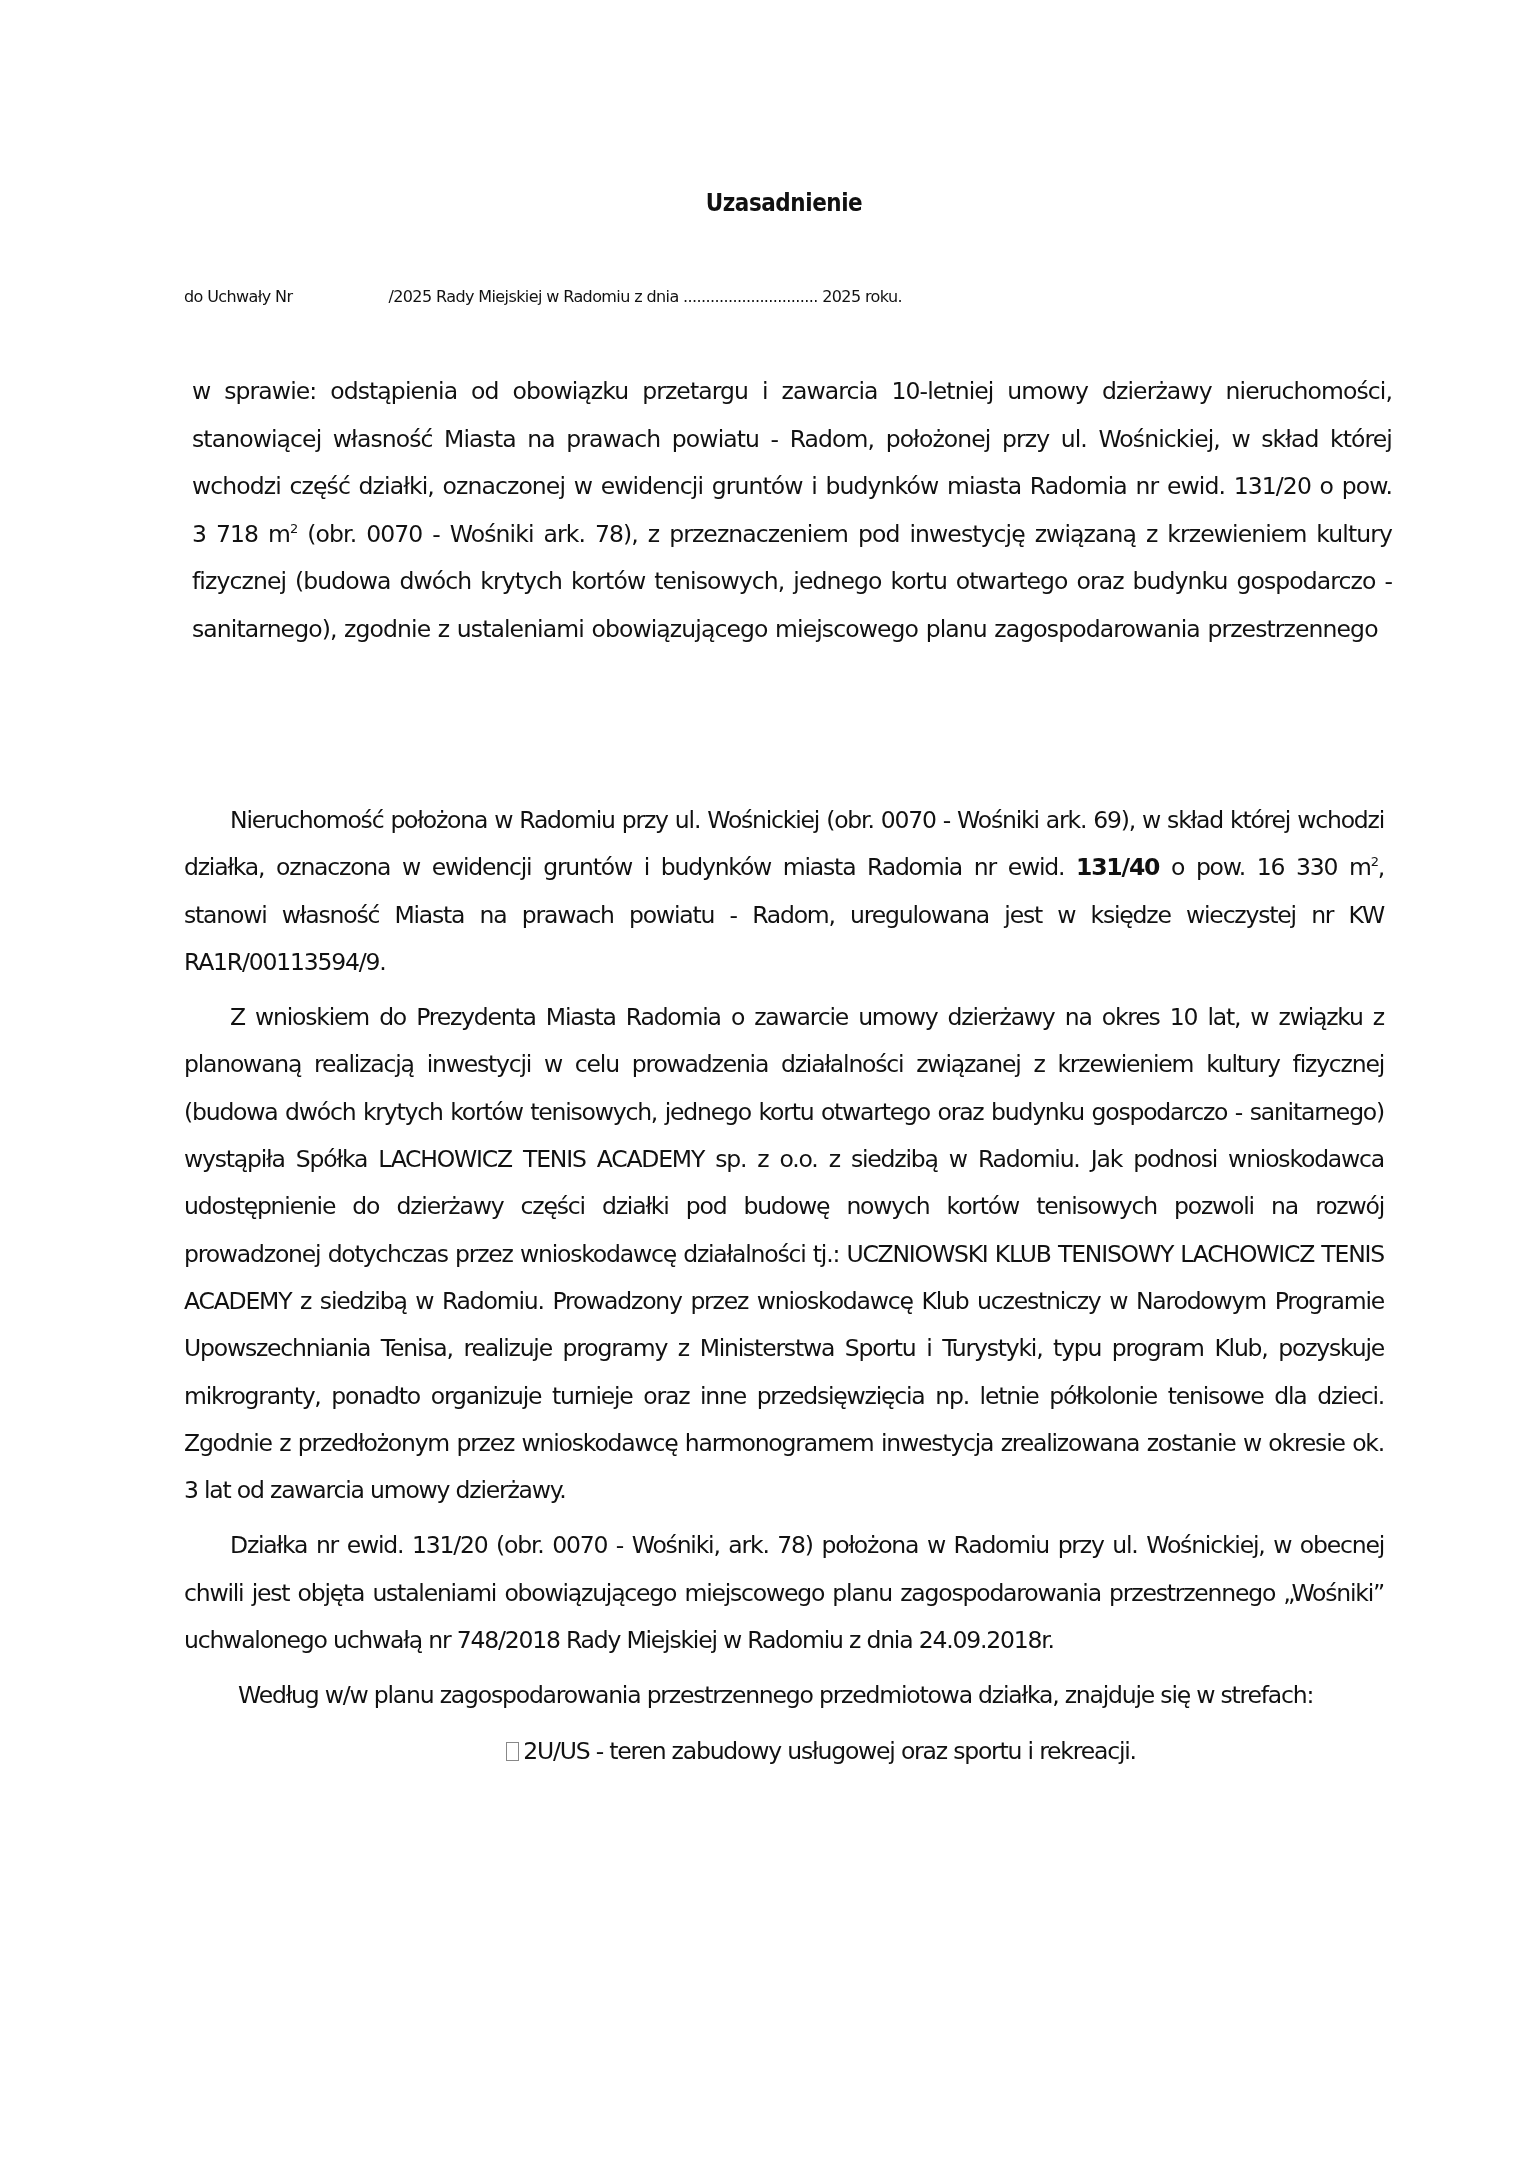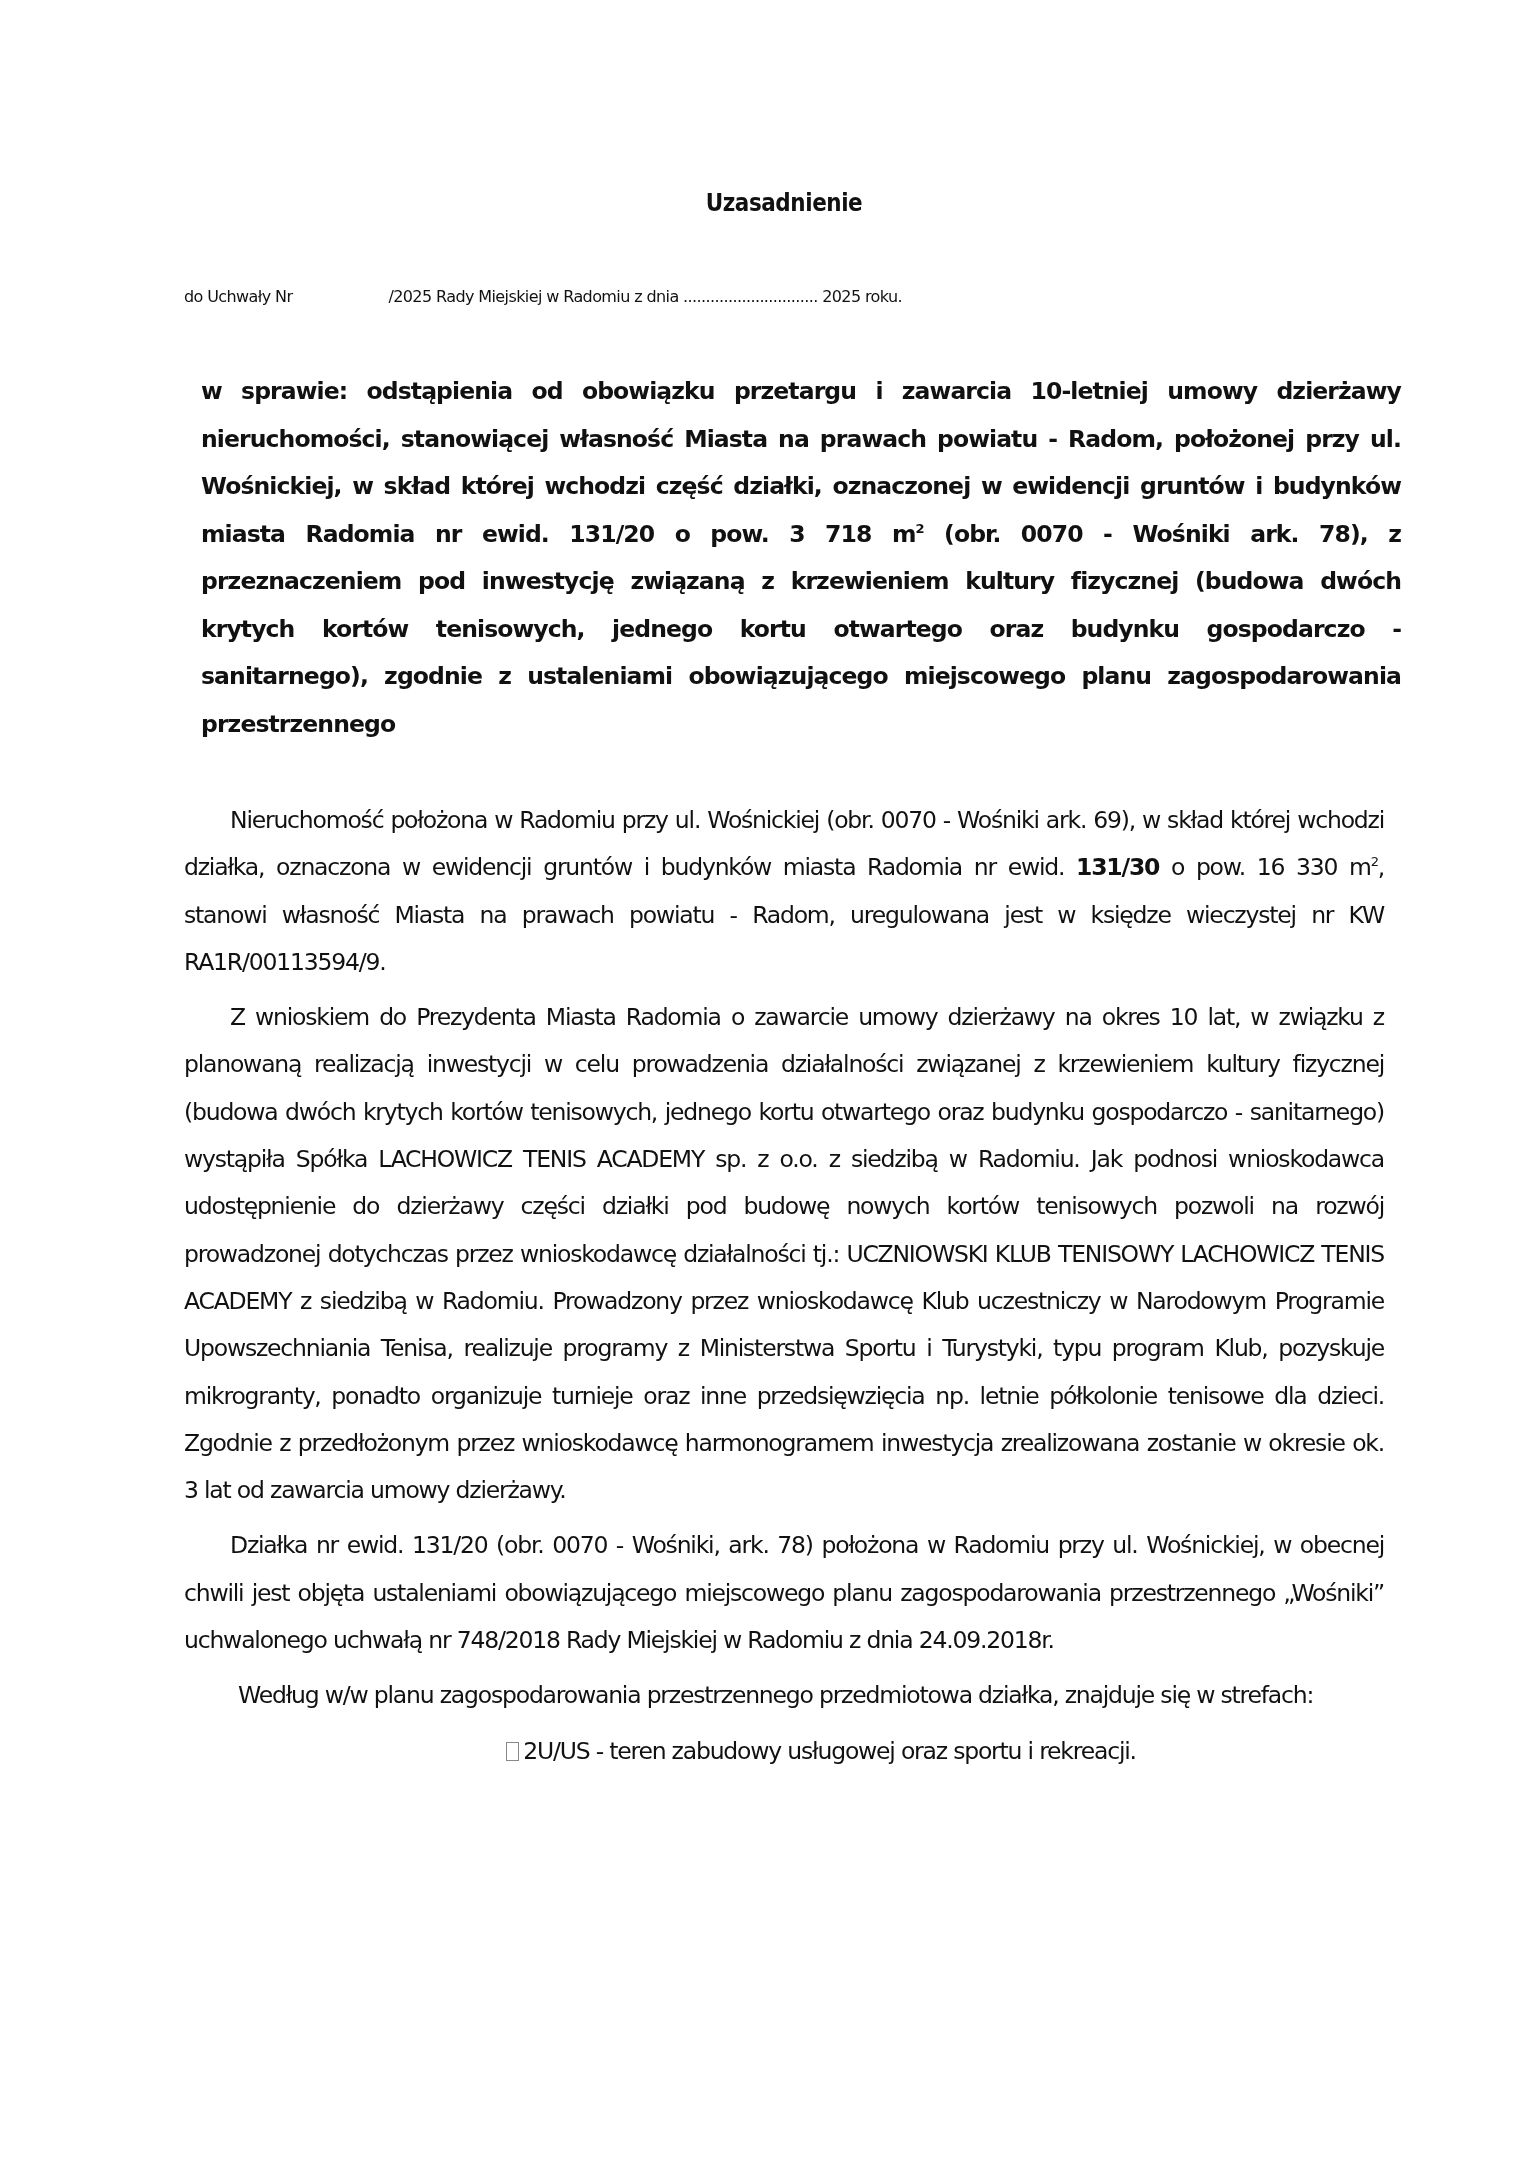--- a/index.html
+++ b/index.html
@@ -41,23 +41,23 @@
       width: 1200px;
       font-size: 16px;
       line-height: 34px;
       white-space: nowrap;
       letter-spacing: -0.6px;
     }
     .subtitle .gap { display: inline-block; width: 96px; }
     .subject {
       position: absolute;
       top: 368px;
-      left: 17px;
+      left: 8px;
       width: 1200px;
-      font-weight: bold;
+      font-weight: normal;
       font-size: 23.5px;
       line-height: 47.5px;
       text-align: justify;
       letter-spacing: -0.9px;
       word-spacing: 1px;
     }
     .body {
       position: absolute;
       top: 797px;
       left: 0;
@@ -99,21 +99,21 @@
   <div class="subtitle">
     <span>do Uchwały Nr</span><span class="gap"></span><span>/2025  Rady Miejskiej w Radomiu z dnia .............................. 2025 roku.</span>
   </div>
 
   <div class="subject">
     <span>w sprawie: odstąpienia od obowiązku przetargu i zawarcia 10-letniej umowy dzierżawy nieruchomości, stanowiącej własność Miasta na prawach powiatu - Radom, położonej przy ul. Wośnickiej, w skład której wchodzi część działki, oznaczonej w ewidencji gruntów i budynków miasta Radomia nr ewid. 131/20 o pow. 3 718 m</span><sup>2</sup><span> (obr. 0070 - Wośniki ark. 78), z przeznaczeniem pod inwestycję związaną z krzewieniem kultury fizycznej  (budowa dwóch krytych kortów tenisowych, jednego kortu otwartego oraz budynku gospodarczo - sanitarnego), zgodnie z ustaleniami obowiązującego miejscowego planu zagospodarowania przestrzennego</span>
   </div>
 
   <div class="body">
     <p>
-      <span>Nieruchomość położona w Radomiu przy ul. Wośnickiej (obr. 0070 - Wośniki ark. 69), w skład której wchodzi działka, oznaczona w ewidencji gruntów i budynków miasta Radomia nr ewid. </span><b>131/30</b><span> o pow. 16 330 m</span><sup>2</sup><span>, stanowi własność Miasta na prawach powiatu - Radom, uregulowana jest w księdze wieczystej nr KW RA1R/00113594/9.</span>
+      <span>Nieruchomość położona w Radomiu przy ul. Wośnickiej (obr. 0070 - Wośniki ark. 69), w skład której wchodzi działka, oznaczona w ewidencji gruntów i budynków miasta Radomia nr ewid. </span><b>131/40</b><span> o pow. 16 330 m</span><sup>2</sup><span>, stanowi własność Miasta na prawach powiatu - Radom, uregulowana jest w księdze wieczystej nr KW RA1R/00113594/9.</span>
     </p>
     <p>Z wnioskiem do Prezydenta Miasta Radomia o zawarcie umowy dzierżawy na okres 10 lat, w związku z planowaną realizacją inwestycji w celu prowadzenia działalności związanej z krzewieniem kultury fizycznej (budowa dwóch krytych kortów tenisowych, jednego kortu otwartego oraz budynku gospodarczo - sanitarnego) wystąpiła Spółka LACHOWICZ TENIS ACADEMY sp. z o.o. z siedzibą w Radomiu. Jak podnosi wnioskodawca  udostępnienie do dzierżawy części działki pod budowę nowych kortów tenisowych pozwoli na rozwój prowadzonej dotychczas przez wnioskodawcę działalności tj.: UCZNIOWSKI KLUB TENISOWY LACHOWICZ TENIS ACADEMY z siedzibą w Radomiu. Prowadzony przez wnioskodawcę Klub uczestniczy w Narodowym Programie Upowszechniania Tenisa, realizuje programy z Ministerstwa Sportu i Turystyki, typu program Klub, pozyskuje mikrogranty, ponadto organizuje turnieje oraz inne przedsięwzięcia np. letnie półkolonie tenisowe dla dzieci. Zgodnie z przedłożonym przez wnioskodawcę harmonogramem inwestycja zrealizowana zostanie w okresie ok. 3 lat od zawarcia umowy dzierżawy.</p>
     <p>Działka nr ewid. 131/20 (obr. 0070 - Wośniki, ark. 78) położona w Radomiu przy ul. Wośnickiej, w obecnej chwili jest objęta ustaleniami obowiązującego miejscowego planu zagospodarowania przestrzennego „Wośniki” uchwalonego uchwałą nr 748/2018 Rady Miejskiej w Radomiu z dnia 24.09.2018r.</p>
     <p class="indent-extra">Według w/w planu zagospodarowania przestrzennego przedmiotowa działka, znajduje się w strefach:</p>
     <p class="bullet"><span class="bullet-box"></span><span>2U/US - teren zabudowy usługowej oraz sportu i rekreacji.</span></p>
   </div>
 
 </div>
 
 </body></html>

